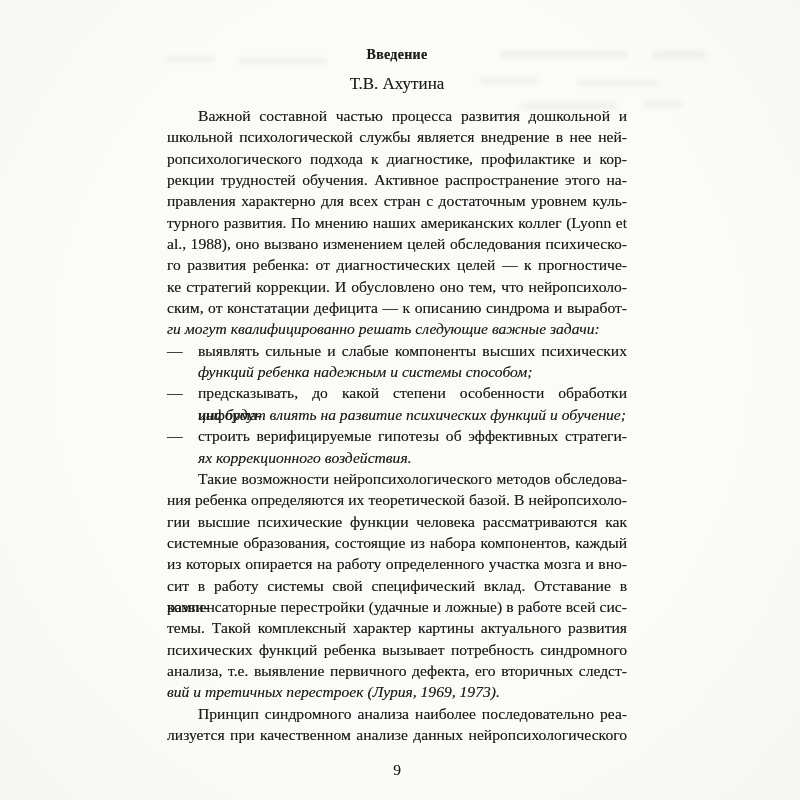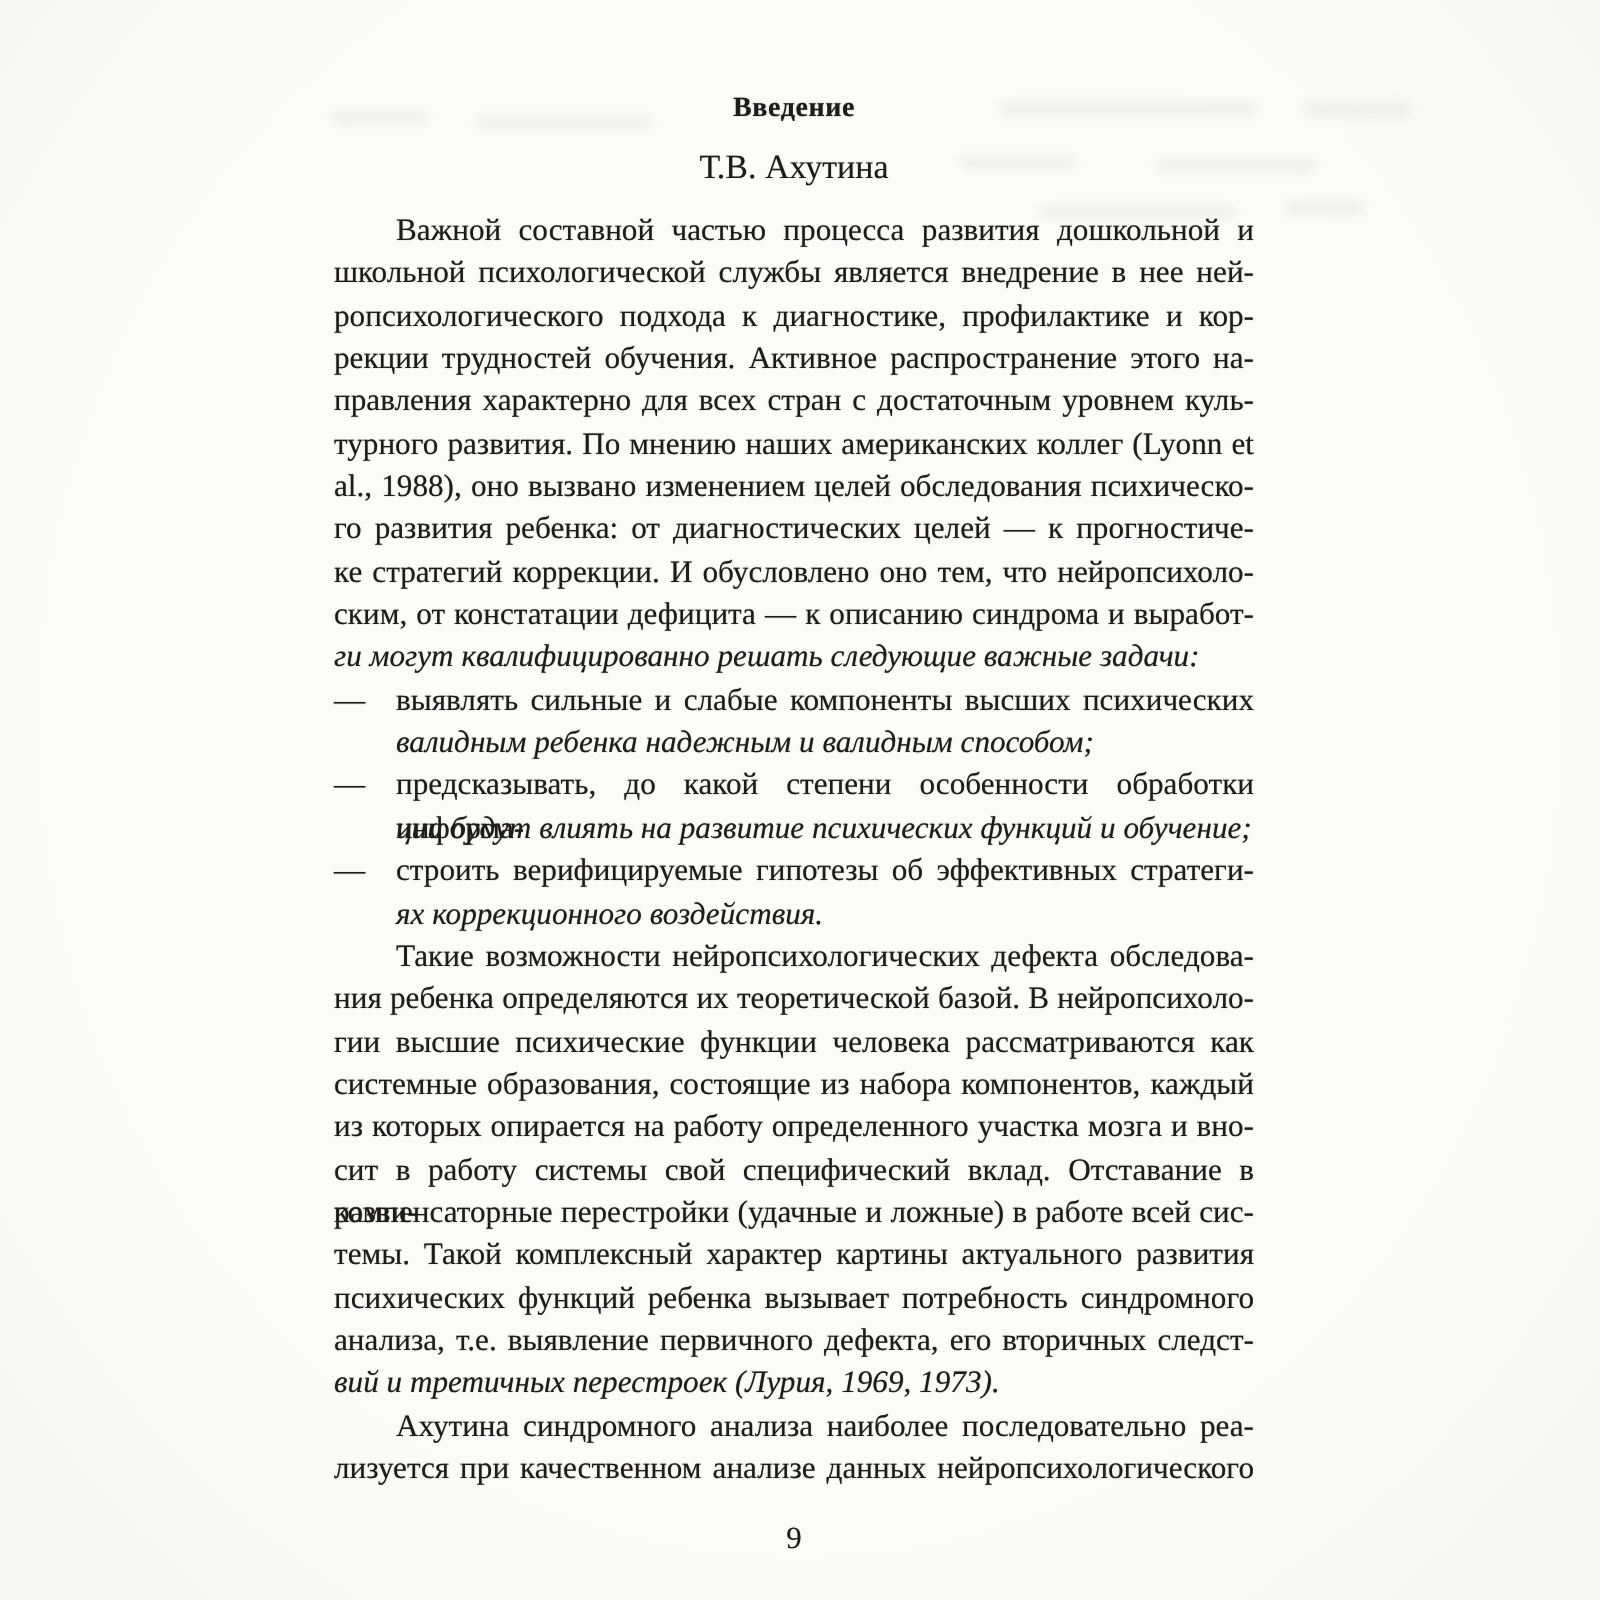--- a/index.html
+++ b/index.html
@@ -129,44 +129,44 @@
       <div class="line">турного развития. По мнению наших американских коллег (Lyonn et</div>
       <div class="line">al., 1988), оно вызвано изменением целей обследования психическо-</div>
       <div class="line">го развития ребенка: от диагностических целей — к прогностиче-</div>
       <div class="line">ке стратегий коррекции. И обусловлено оно тем, что нейропсихоло-</div>
       <div class="line">ским, от констатации дефицита — к описанию синдрома и выработ-</div>
       <div class="line end">ги могут квалифицированно решать следующие важные задачи:</div>
     </div>
     <div class="list-item">
       <span class="marker">—</span>
       <div class="line">выявлять сильные и слабые компоненты высших психических</div>
-      <div class="line end">валидным ребенка надежным и валидным способом;</div>
+      <div class="line end">функций ребенка надежным и системы способом;</div>
     </div>
     <div class="list-item">
       <span class="marker">—</span>
       <div class="line">предсказывать, до какой степени особенности обработки информа-</div>
       <div class="line end">ции будут влиять на развитие психических функций и обучение;</div>
     </div>
     <div class="list-item">
       <span class="marker">—</span>
       <div class="line">строить верифицируемые гипотезы об эффективных стратеги-</div>
       <div class="line end">ях коррекционного воздействия.</div>
     </div>
     <div class="paragraph">
-      <div class="line indent">Такие возможности нейропсихологических дефекта обследова-</div>
+      <div class="line indent">Такие возможности нейропсихологического методов обследова-</div>
       <div class="line">ния ребенка определяются их теоретической базой. В нейропсихоло-</div>
       <div class="line">гии высшие психические функции человека рассматриваются как</div>
       <div class="line">системные образования, состоящие из набора компонентов, каждый</div>
       <div class="line">из которых опирается на работу определенного участка мозга и вно-</div>
       <div class="line">сит в работу системы свой специфический вклад. Отставание в разви-</div>
       <div class="line">компенсаторные перестройки (удачные и ложные) в работе всей сис-</div>
       <div class="line">темы. Такой комплексный характер картины актуального развития</div>
       <div class="line">психических функций ребенка вызывает потребность синдромного</div>
       <div class="line">анализа, т.е. выявление первичного дефекта, его вторичных следст-</div>
       <div class="line end">вий и третичных перестроек (Лурия, 1969, 1973).</div>
     </div>
     <div class="paragraph">
-      <div class="line indent">Ахутина синдромного анализа наиболее последовательно реа-</div>
+      <div class="line indent">Принцип синдромного анализа наиболее последовательно реа-</div>
       <div class="line">лизуется при качественном анализе данных нейропсихологического</div>
     </div>
   </div>
 
 <div class="page-number">9</div>
 
 </body></html>

